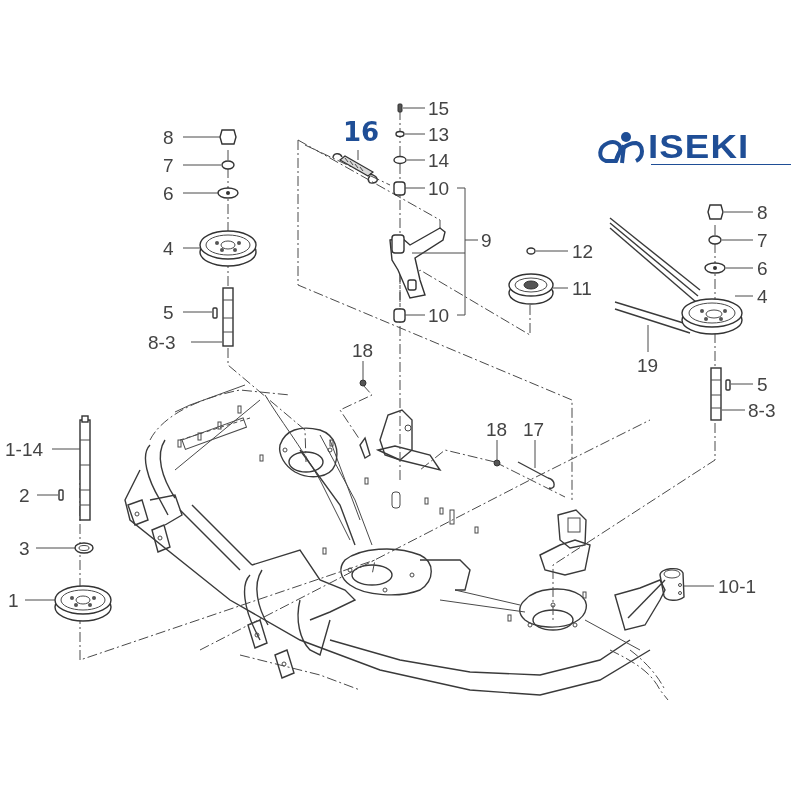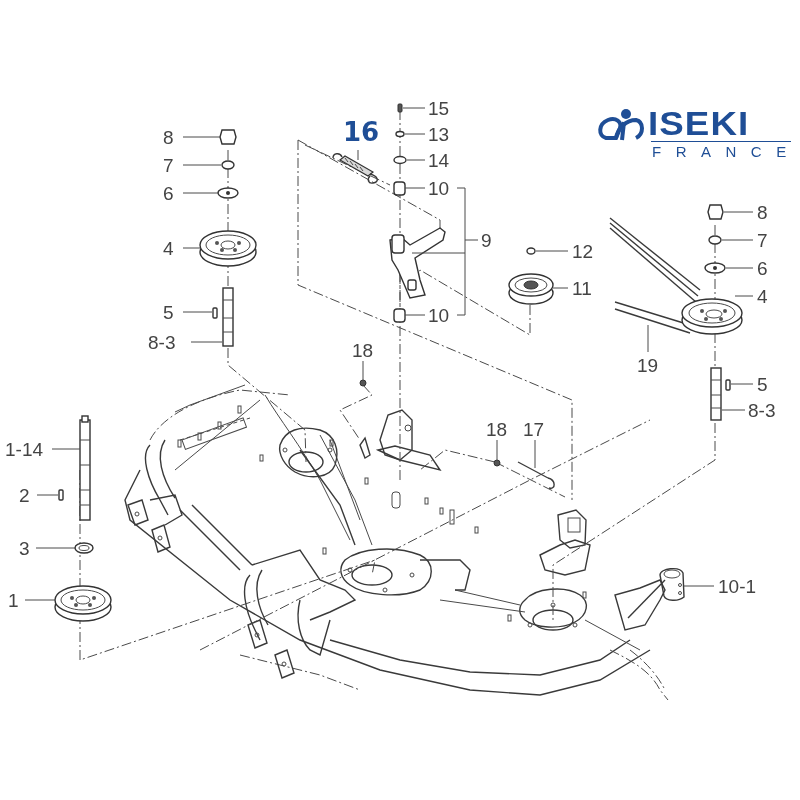--- a/index.html
+++ b/index.html
@@ -7,21 +7,21 @@
   #diagram { position: absolute; left: 0; top: 0; width: 800px; height: 800px; }
   .stroke { stroke: #3a3a3a; fill: none; stroke-width: 1.4; }
   .thin { stroke: #4a4a4a; fill: none; stroke-width: 1; }
   .dash { stroke: #4a4a4a; fill: none; stroke-width: 1; stroke-dasharray: 10 3 2 3; }
   .dashed { stroke: #4a4a4a; fill: none; stroke-width: 1; stroke-dasharray: 4 3; }
   .part { fill: #ffffff; stroke: #333; stroke-width: 1.4; }
   .part-grey { fill: #d8d8d8; stroke: #333; stroke-width: 1.2; }
   .dark { fill: #555; stroke: #333; stroke-width: 1; }
   .lbl { font-family: "Liberation Sans", sans-serif; font-size: 19px; fill: #444; }
   .lbl-hi { font-family: "DejaVu Sans", sans-serif; font-size: 26px; font-weight: bold; fill: #1f4e96; }
-  .logo { position: absolute; left: 596px; top: 104px; width: 200px; height: 60px; }
+  .logo { position: absolute; left: 596px; top: 127px; width: 200px; height: 60px; }
   .logo-word { position: absolute; left: 52px; top: 2px; font-family: "Liberation Sans", sans-serif; font-weight: bold; font-size: 34px; color: #1f4e96; letter-spacing: 1px; line-height: 34px; transform: scaleX(1.08); transform-origin: left; }
   .logo-rule { position: absolute; left: 55px; top: 37px; width: 140px; height: 1px; background: #1f4e96; }
   .logo-sub { position: absolute; left: 56px; top: 39px; font-family: "Liberation Sans", sans-serif; font-size: 15px; color: #1f4e96; letter-spacing: 14.5px; line-height: 18px; }
   .logo-mark { position: absolute; left: 0; top: 4px; width: 50px; height: 34px; }
 </style>
 </head>
 <body>
 
 <svg id="diagram" viewBox="0 0 800 800" xmlns="http://www.w3.org/2000/svg">
 
@@ -335,14 +335,13 @@
 
 <div class="logo">
   <svg class="logo-mark" viewBox="0 0 50 34">
     <path d="M10,30 C2,28 2,16 12,12 C20,9 26,14 24,20 L 20,30 Z" fill="none" stroke="#1f4e96" stroke-width="4"></path>
     <path d="M20,30 C22,20 30,12 40,12 C48,14 48,26 40,30" fill="none" stroke="#1f4e96" stroke-width="4"></path>
     <circle cx="30" cy="6" r="5" fill="#1f4e96"></circle>
     <path d="M28,14 L 26,32" stroke="#1f4e96" stroke-width="4"></path>
   </svg>
   <div class="logo-word">ISEKI</div>
   <div class="logo-rule"></div>
-  <div class="logo-sub">FRANCE</div>
 </div>
 
 </body></html>

